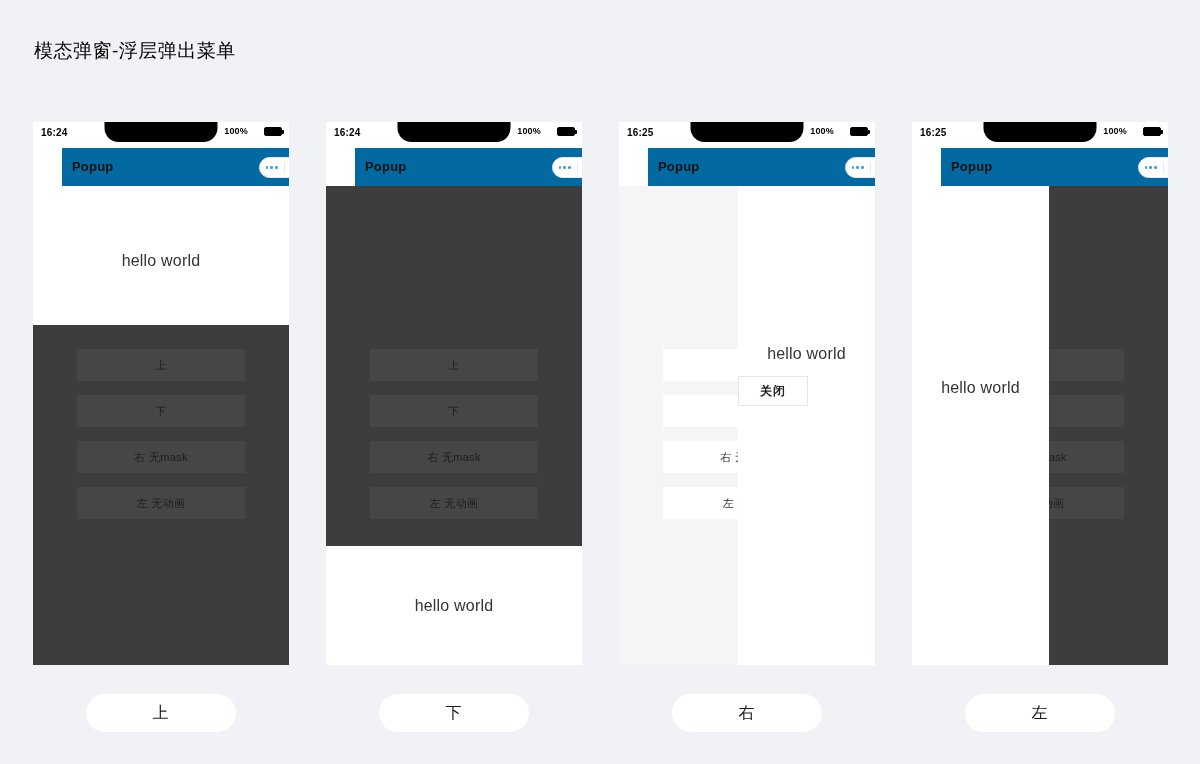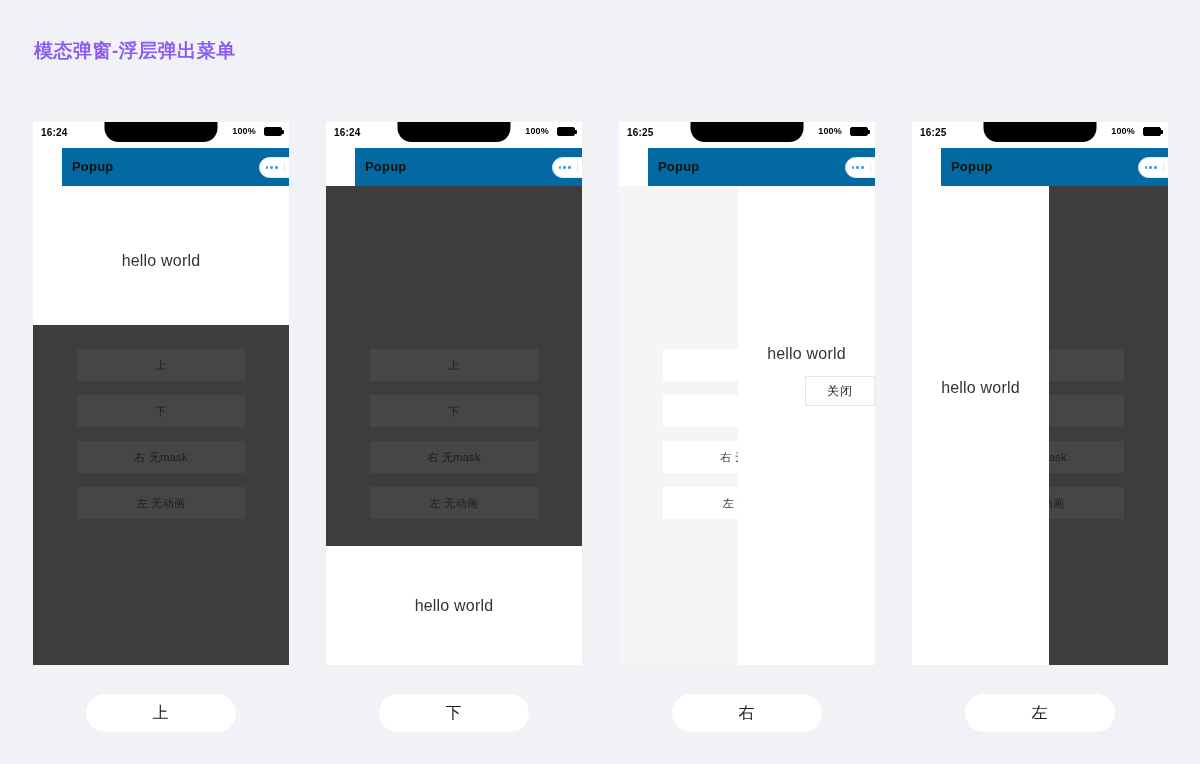--- a/index.html
+++ b/index.html
@@ -10,22 +10,22 @@
     background: #f1f2f6;
     font-family: "Liberation Sans", "DejaVu Sans", sans-serif;
     overflow: hidden;
   }
 
   .page-title {
     position: absolute;
     left: 34px;
     top: 38px;
     font-size: 19px;
-    font-weight: 700;
-    color: #8b5cf6;
+    font-weight: 400;
+    color: #000000;
     letter-spacing: 0.5px;
     white-space: nowrap;
   }
 
   
   .frames {
     position: absolute;
     left: 0;
     top: 122px;
     width: 1200px;
@@ -79,21 +79,21 @@
     background: #000;
     border-bottom-left-radius: 14px;
     border-bottom-right-radius: 14px;
   }
   .status-right {
     position: absolute;
     right: 7px;
     top: 4px;
     display: flex;
     align-items: center;
-    gap: 8px;
+    gap: 16px;
   }
   .status-pct {
     font-size: 9px;
     font-weight: 600;
     color: #000;
     letter-spacing: 0.2px;
   }
   .battery {
     width: 18px;
     height: 9px;
@@ -404,21 +404,21 @@
 
         <div class="menu-list" style="top:163px;">
           <div class="menu-btn on-light">上</div>
           <div class="menu-btn on-light">下</div>
           <div class="menu-btn on-light">右 无mask</div>
           <div class="menu-btn on-light">左 无动画</div>
         </div>
 
         <div class="sheet-white" style="left:119px; top:0; width:137px; height:479px;">
           <div class="hello" style="position:absolute; left:0; top:159px; width:100%; text-align:center;">hello world</div>
-          <div style="position:absolute; left:0; top:190px; width:100%; text-align:right;">
+          <div style="position:absolute; left:0; top:190px; width:100%; text-align:left;font-weight:bold;">
             <span class="close-btn">关闭</span>
           </div>
         </div>
       </div>
 
     </div>
   </div>
 
   <div class="frame-col c3">
     <div class="phone">

